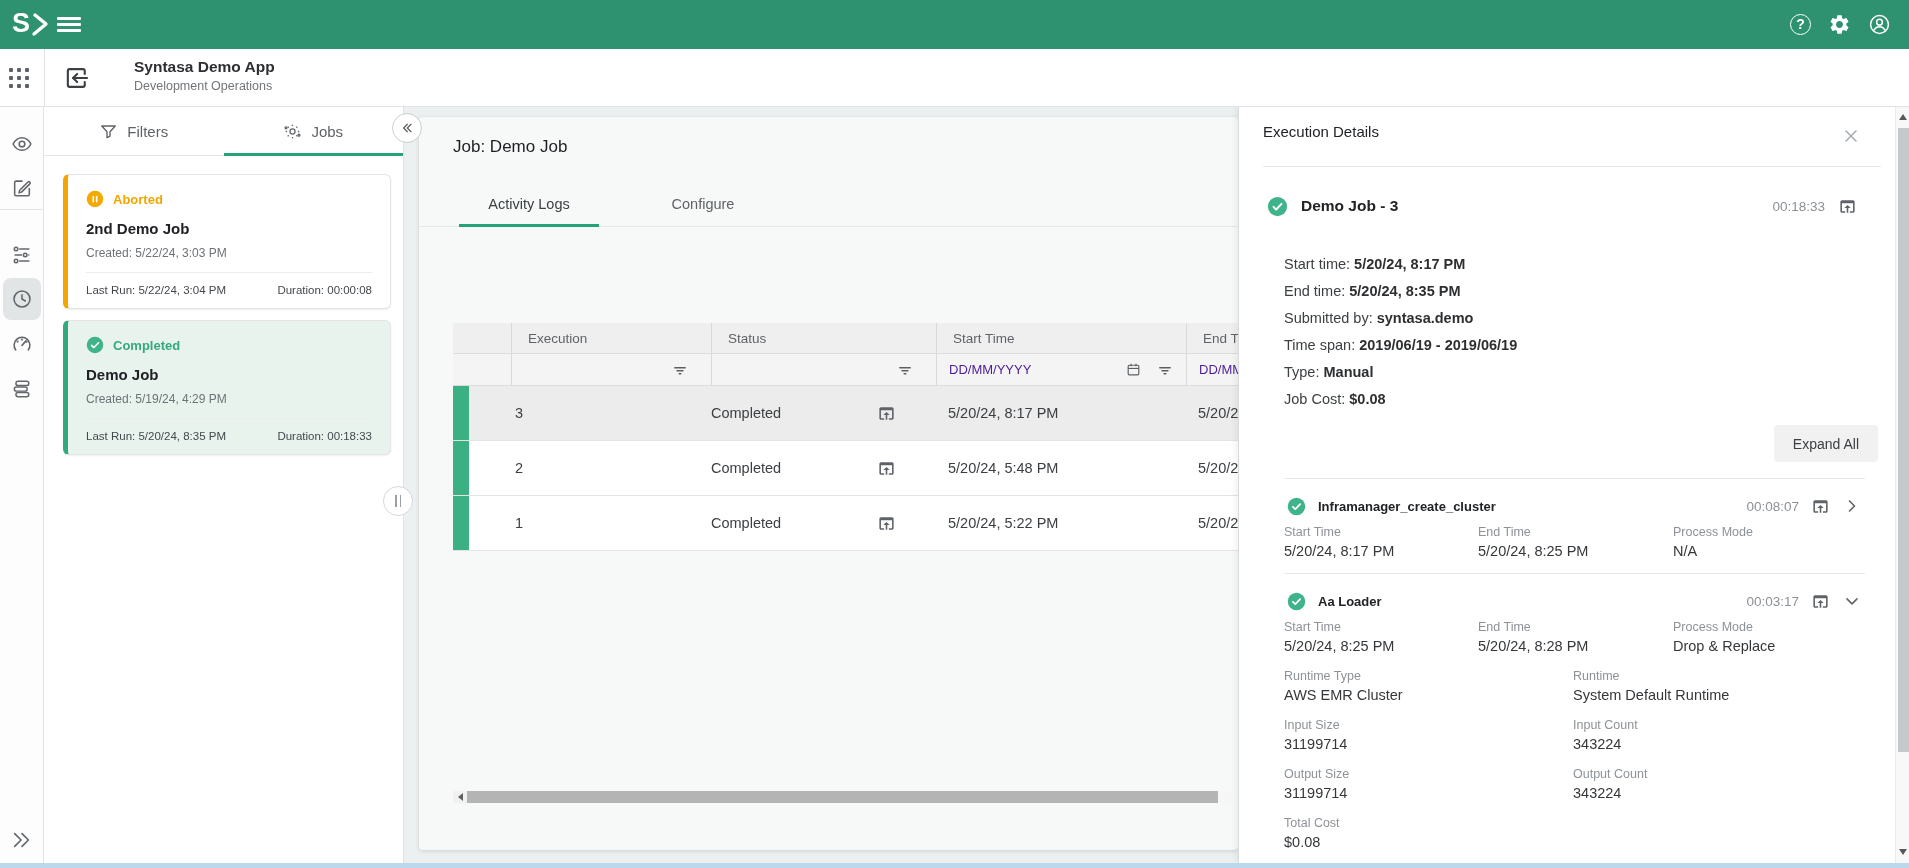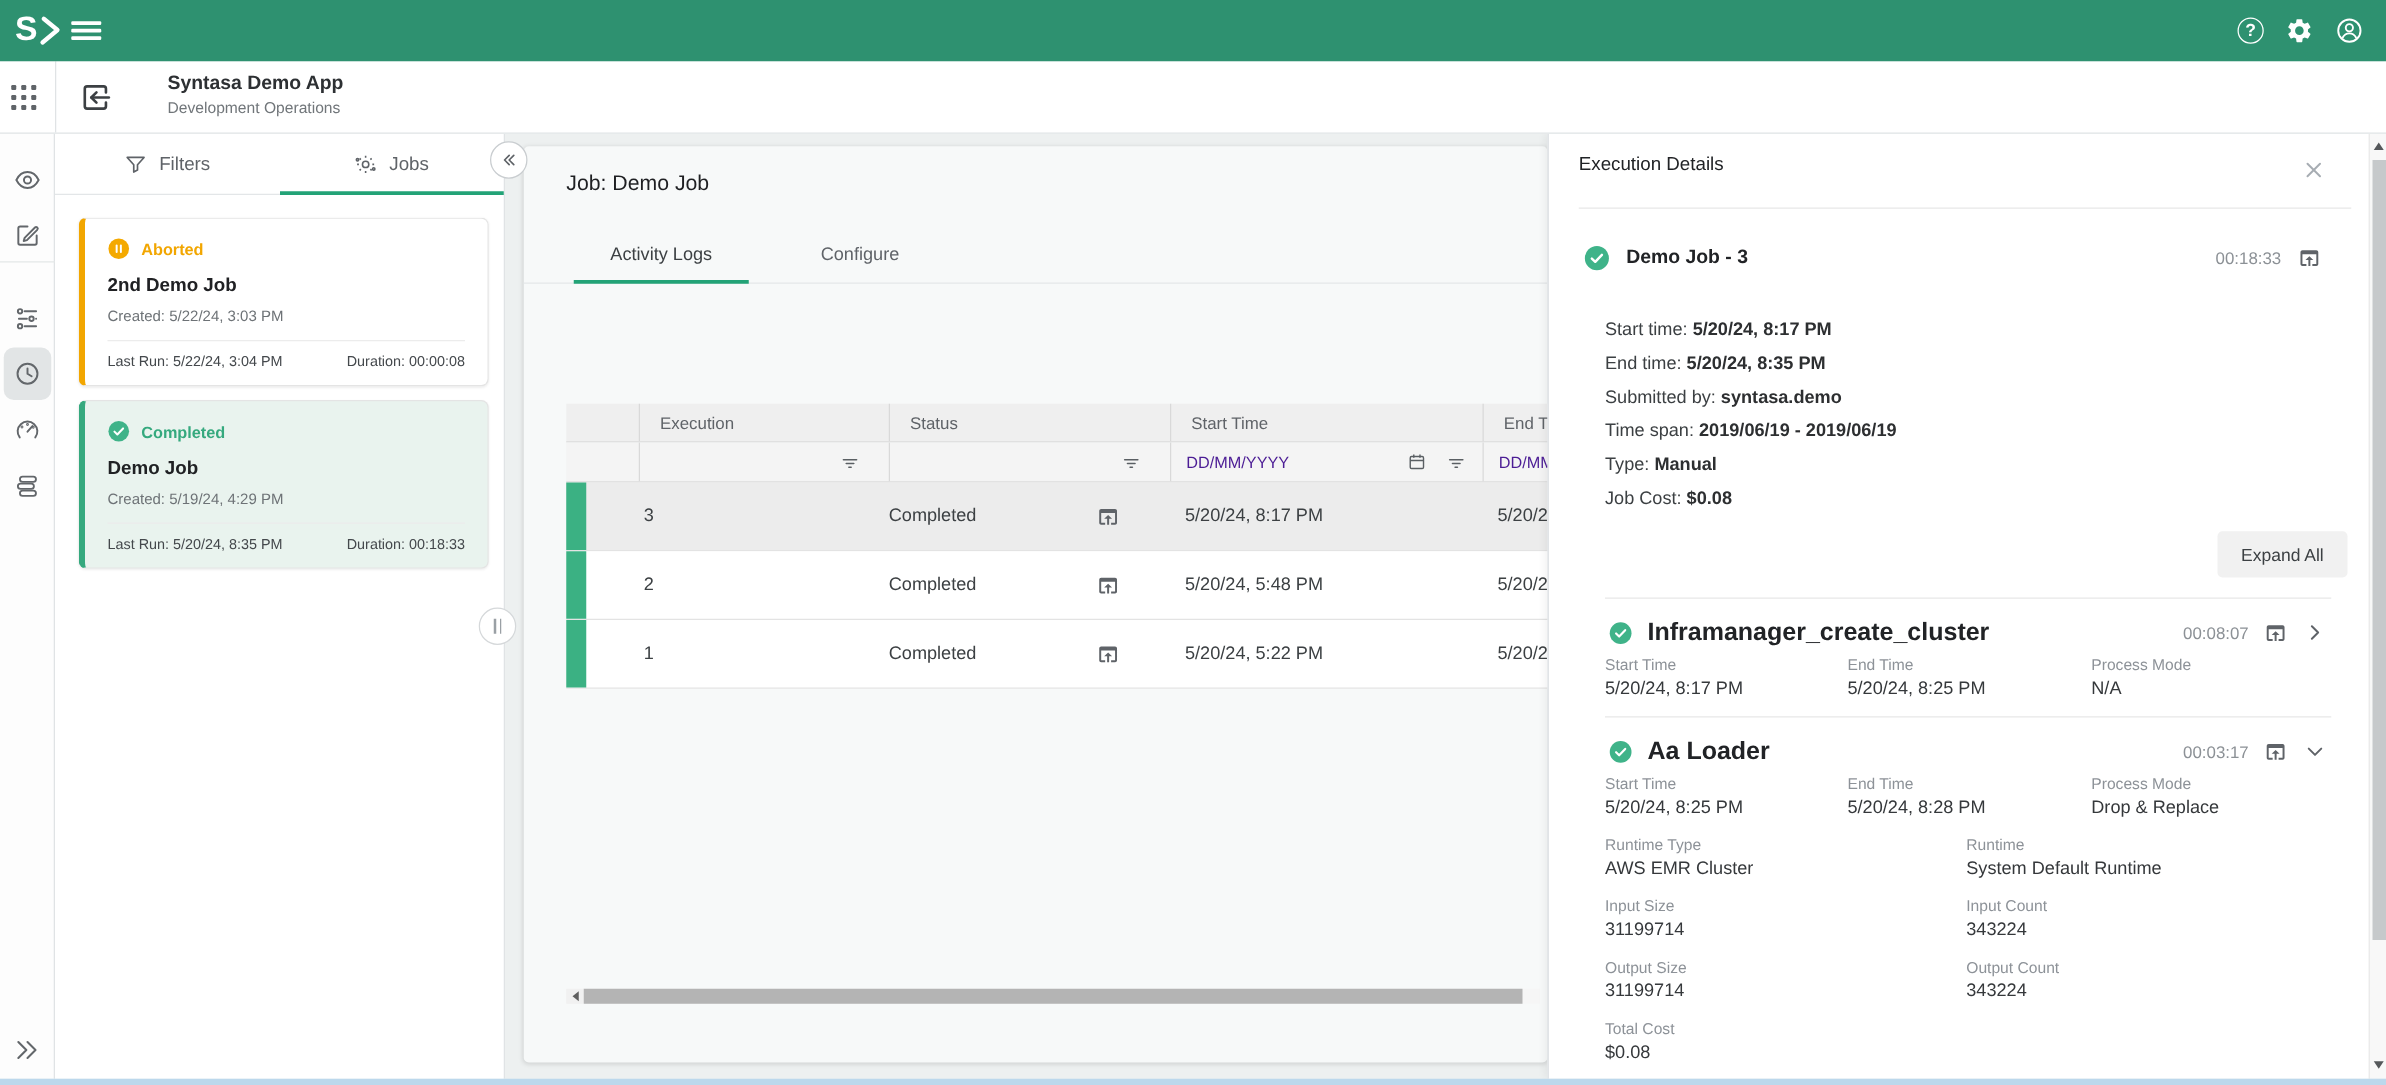--- a/index.html
+++ b/index.html
@@ -51,21 +51,21 @@
   .jc-footer { display:flex; justify-content:space-between; padding-top:11px; font-size:11.5px; font-weight:500; color:#44484c; }
 
   
   .collapse-btn { position:absolute; left:392px; top:113px; width:30px; height:30px; border-radius:50%; background:#fff; border:1px solid #c9cdd0; z-index:12; display:flex; align-items:center; justify-content:center; color:#5f6368; cursor:pointer; }
   .drag-handle { position:absolute; left:383px; top:486px; width:30px; height:30px; border-radius:50%; background:#fff; border:1px solid #d5d8da; z-index:12; display:flex; align-items:center; justify-content:center; gap:3px; cursor:ew-resize; }
   .drag-handle i { width:1.8px; height:12px; background:#9aa0a5; display:block; }
 
   
   .main-card { position:absolute; left:419px; top:117px; width:819px; height:733px; background:#f7f9f9; border-radius:4px; box-shadow:0 1px 4px rgba(0,0,0,.14); z-index:1; }
   .main-title { position:absolute; left:34px; top:20px; font-size:17px; font-weight:500; color:#1f2023; }
-  .main-tabs-row { position:absolute; left:0; right:0; top:64px; height:46px; border-bottom:1px solid #e5e8e9; padding-left:40px; display:flex; gap:19px; }
+  .main-tabs-row { position:absolute; left:0; right:0; top:64px; height:46px; border-bottom:1px solid #e5e8e9; padding-left:40px; display:flex; gap:34px; }
   .m-tab { width:140px; display:flex; align-items:center; justify-content:center; font-size:14.5px; font-weight:500; color:#5f6368; position:relative; cursor:pointer; }
   .m-tab.active { color:#3c4043; }
   .m-tab.active::after { content:""; position:absolute; left:0; right:0; bottom:-1px; height:3px; background:#23a377; }
 
   
   .exec-table { position:absolute; left:34px; top:206px; width:833px; font-size:14.5px; }
   .t-hrow, .t-frow, .t-row { display:grid; grid-template-columns:16px 42px 200px 225px 250px 100px; }
   .t-hrow { height:31px; background:#efefef; border-bottom:1px solid #dcdcdc; }
   .t-hrow .hc { display:flex; align-items:center; padding-left:16px; font-size:13.5px; font-weight:500; color:#5f6368; }
   .bl { border-left:1px solid #d9d9d9; }
@@ -96,21 +96,21 @@
   .close-icon { position:absolute; right:34px; top:19px; width:20px; height:20px; color:#a7adb3; cursor:pointer; }
   .d-div { position:absolute; height:1px; background:#e8e8e8; }
   .job-row { position:absolute; left:28px; right:38px; top:86px; height:26px; display:flex; align-items:center; gap:13px; }
   .check-icon { width:21px; height:21px; flex:none; }
   .job-name { font-size:15.5px; font-weight:bold; color:#212326; flex:1; }
   .dur { font-size:13.5px; color:#8c9196; }
   .job-fields { position:absolute; left:45px; top:144px; line-height:27px; font-size:14.5px; color:#3c4043; }
   .job-fields b { color:#2d2f31; }
   .expand-btn { position:absolute; right:17px; top:318px; height:37px; padding:0 19px; background:#f1f1f1; border:none; border-radius:4px; font-size:14px; color:#3c4043; font-family:inherit; cursor:pointer; }
   .step-row { position:absolute; left:48px; right:33px; height:26px; display:flex; align-items:center; gap:12px; }
-  .step-name { font-size:20px; font-weight:bold; color:#212326; flex:1; }
+  .step-name { font-size:13px; font-weight:bold; color:#212326; flex:1; }
   .chev { width:20px; height:20px; color:#5f6368; cursor:pointer; }
   .fgrid3 { position:absolute; left:45px; right:20px; display:grid; grid-template-columns:194px 195px 1fr; }
   .fgrid2 { display:grid; grid-template-columns:289px 1fr; }
   .fgrid1 { display:grid; grid-template-columns:1fr; }
   .flabel { font-size:12.5px; color:#8d9298; margin-bottom:4px; }
   .fvalue { font-size:14.5px; color:#35383b; }
   .step2-details { position:absolute; left:45px; right:20px; top:513px; }
   .step2-details > div { margin-bottom:15px; }
 
   

